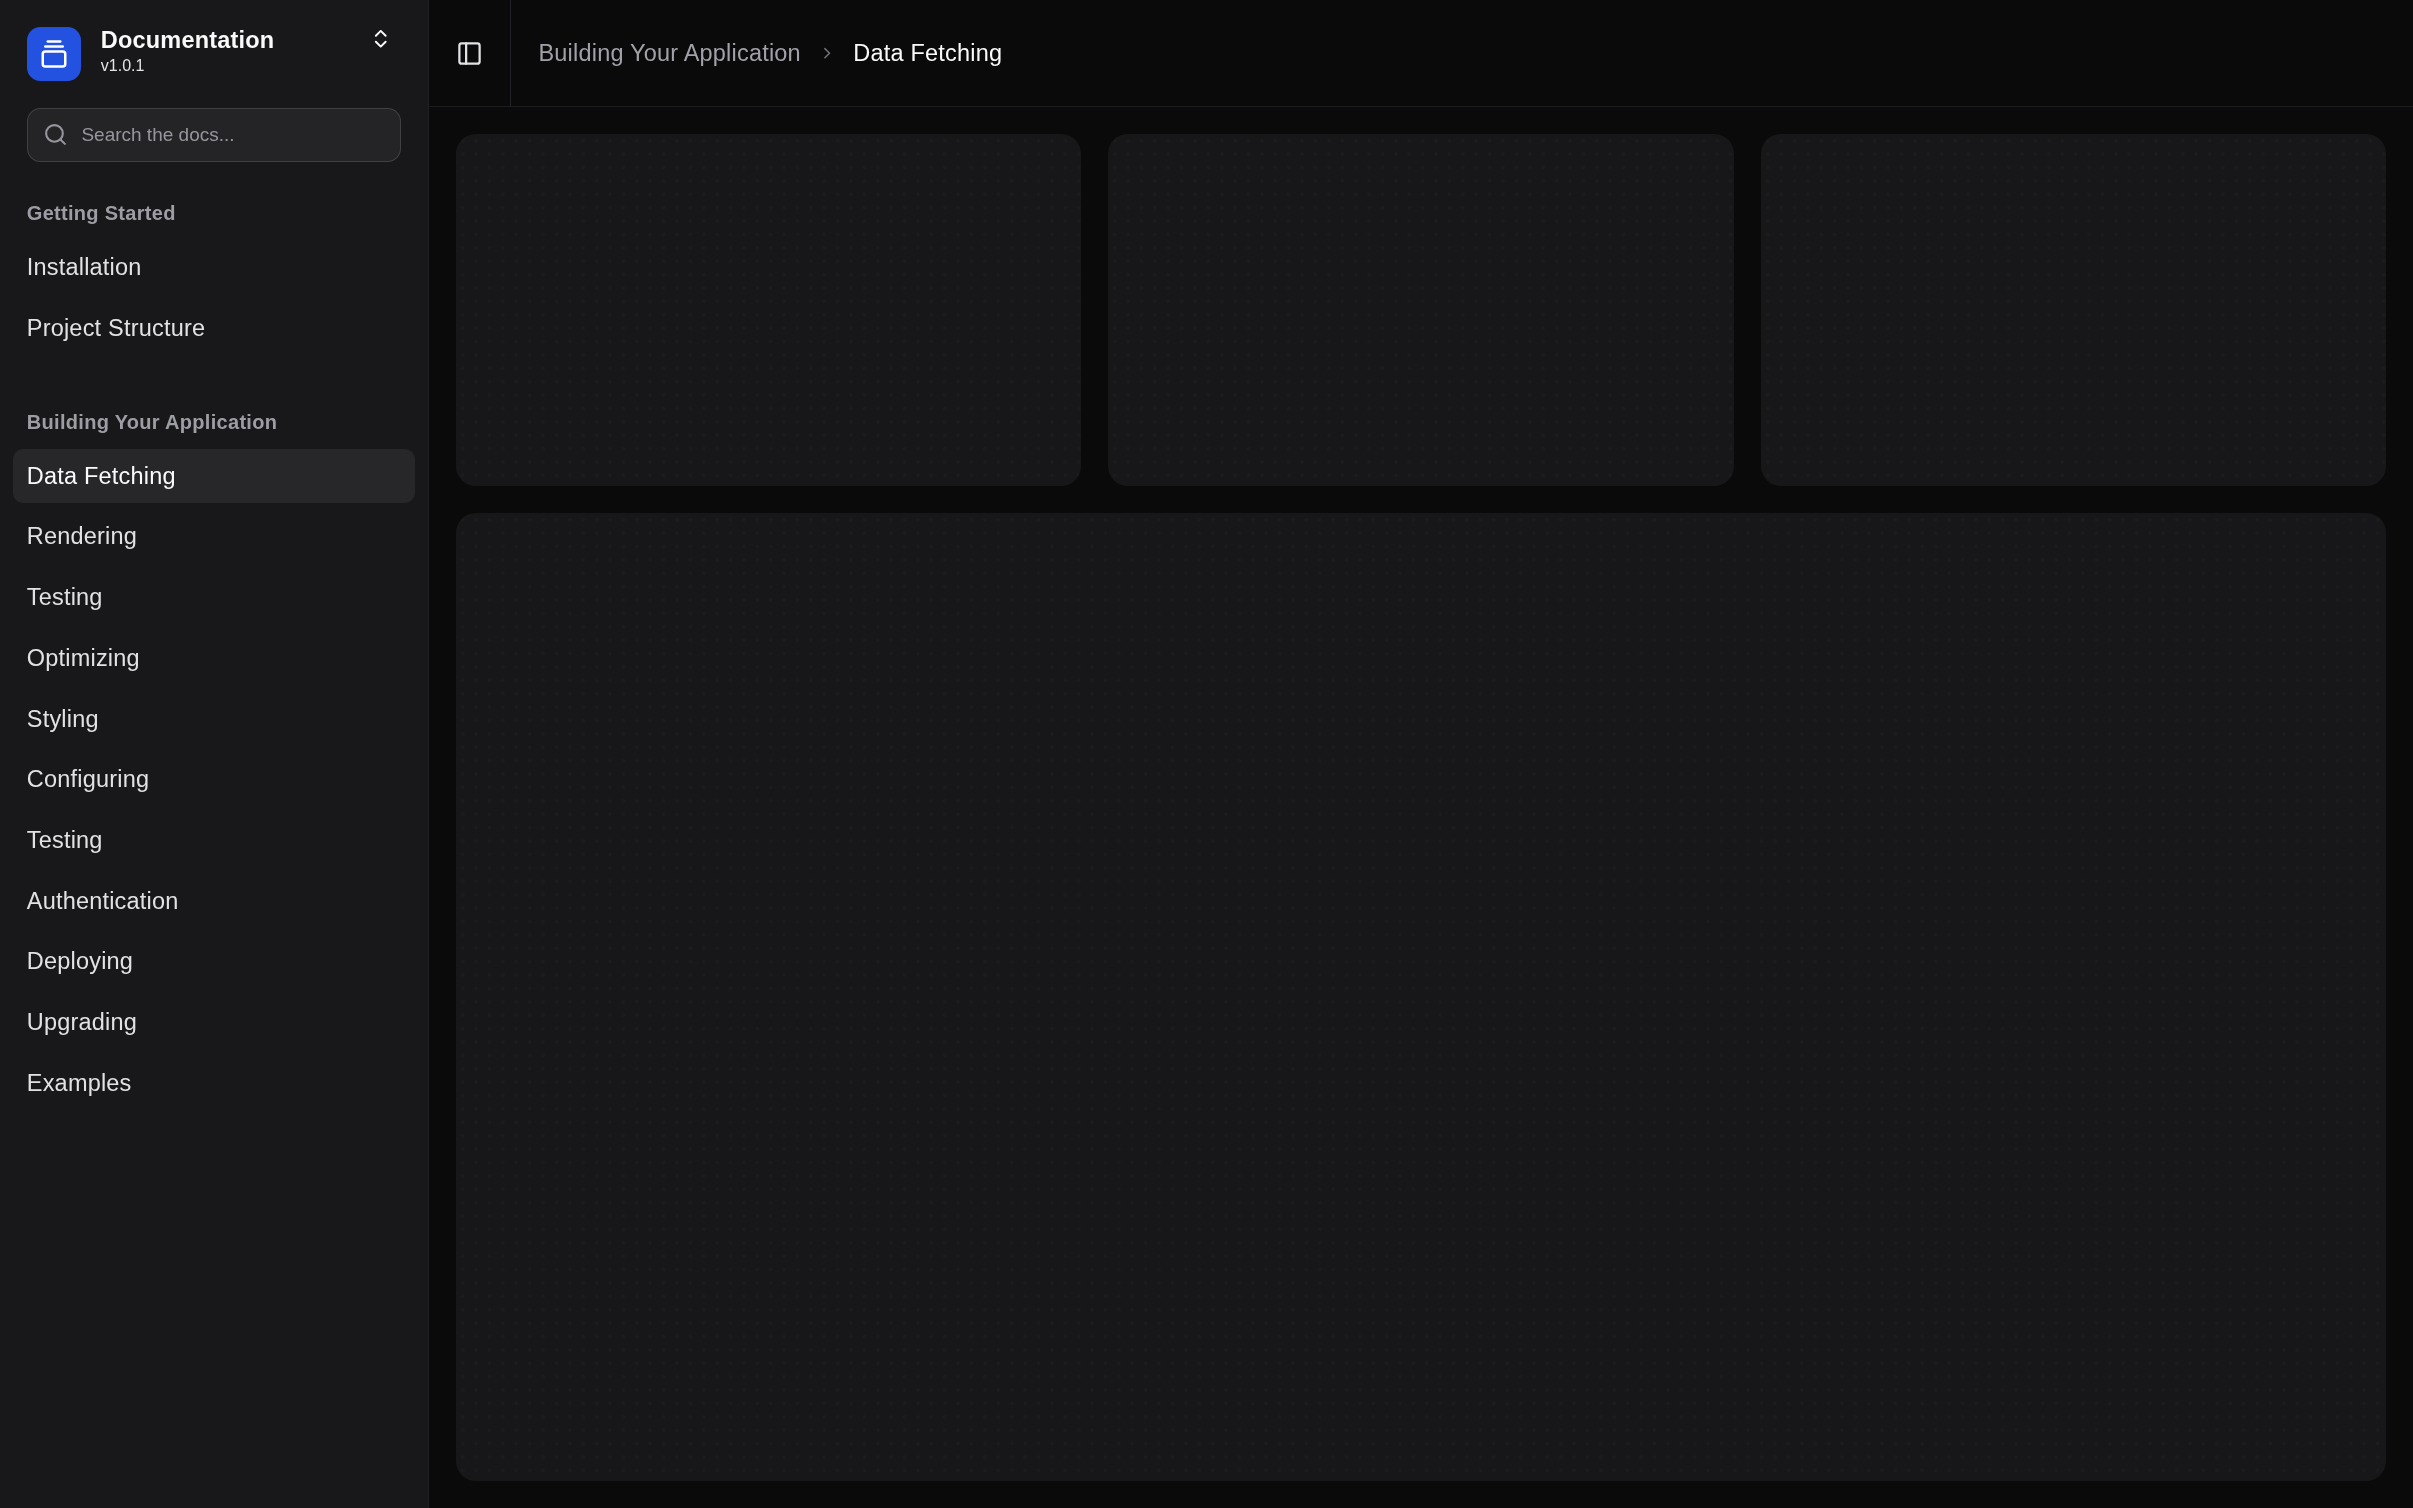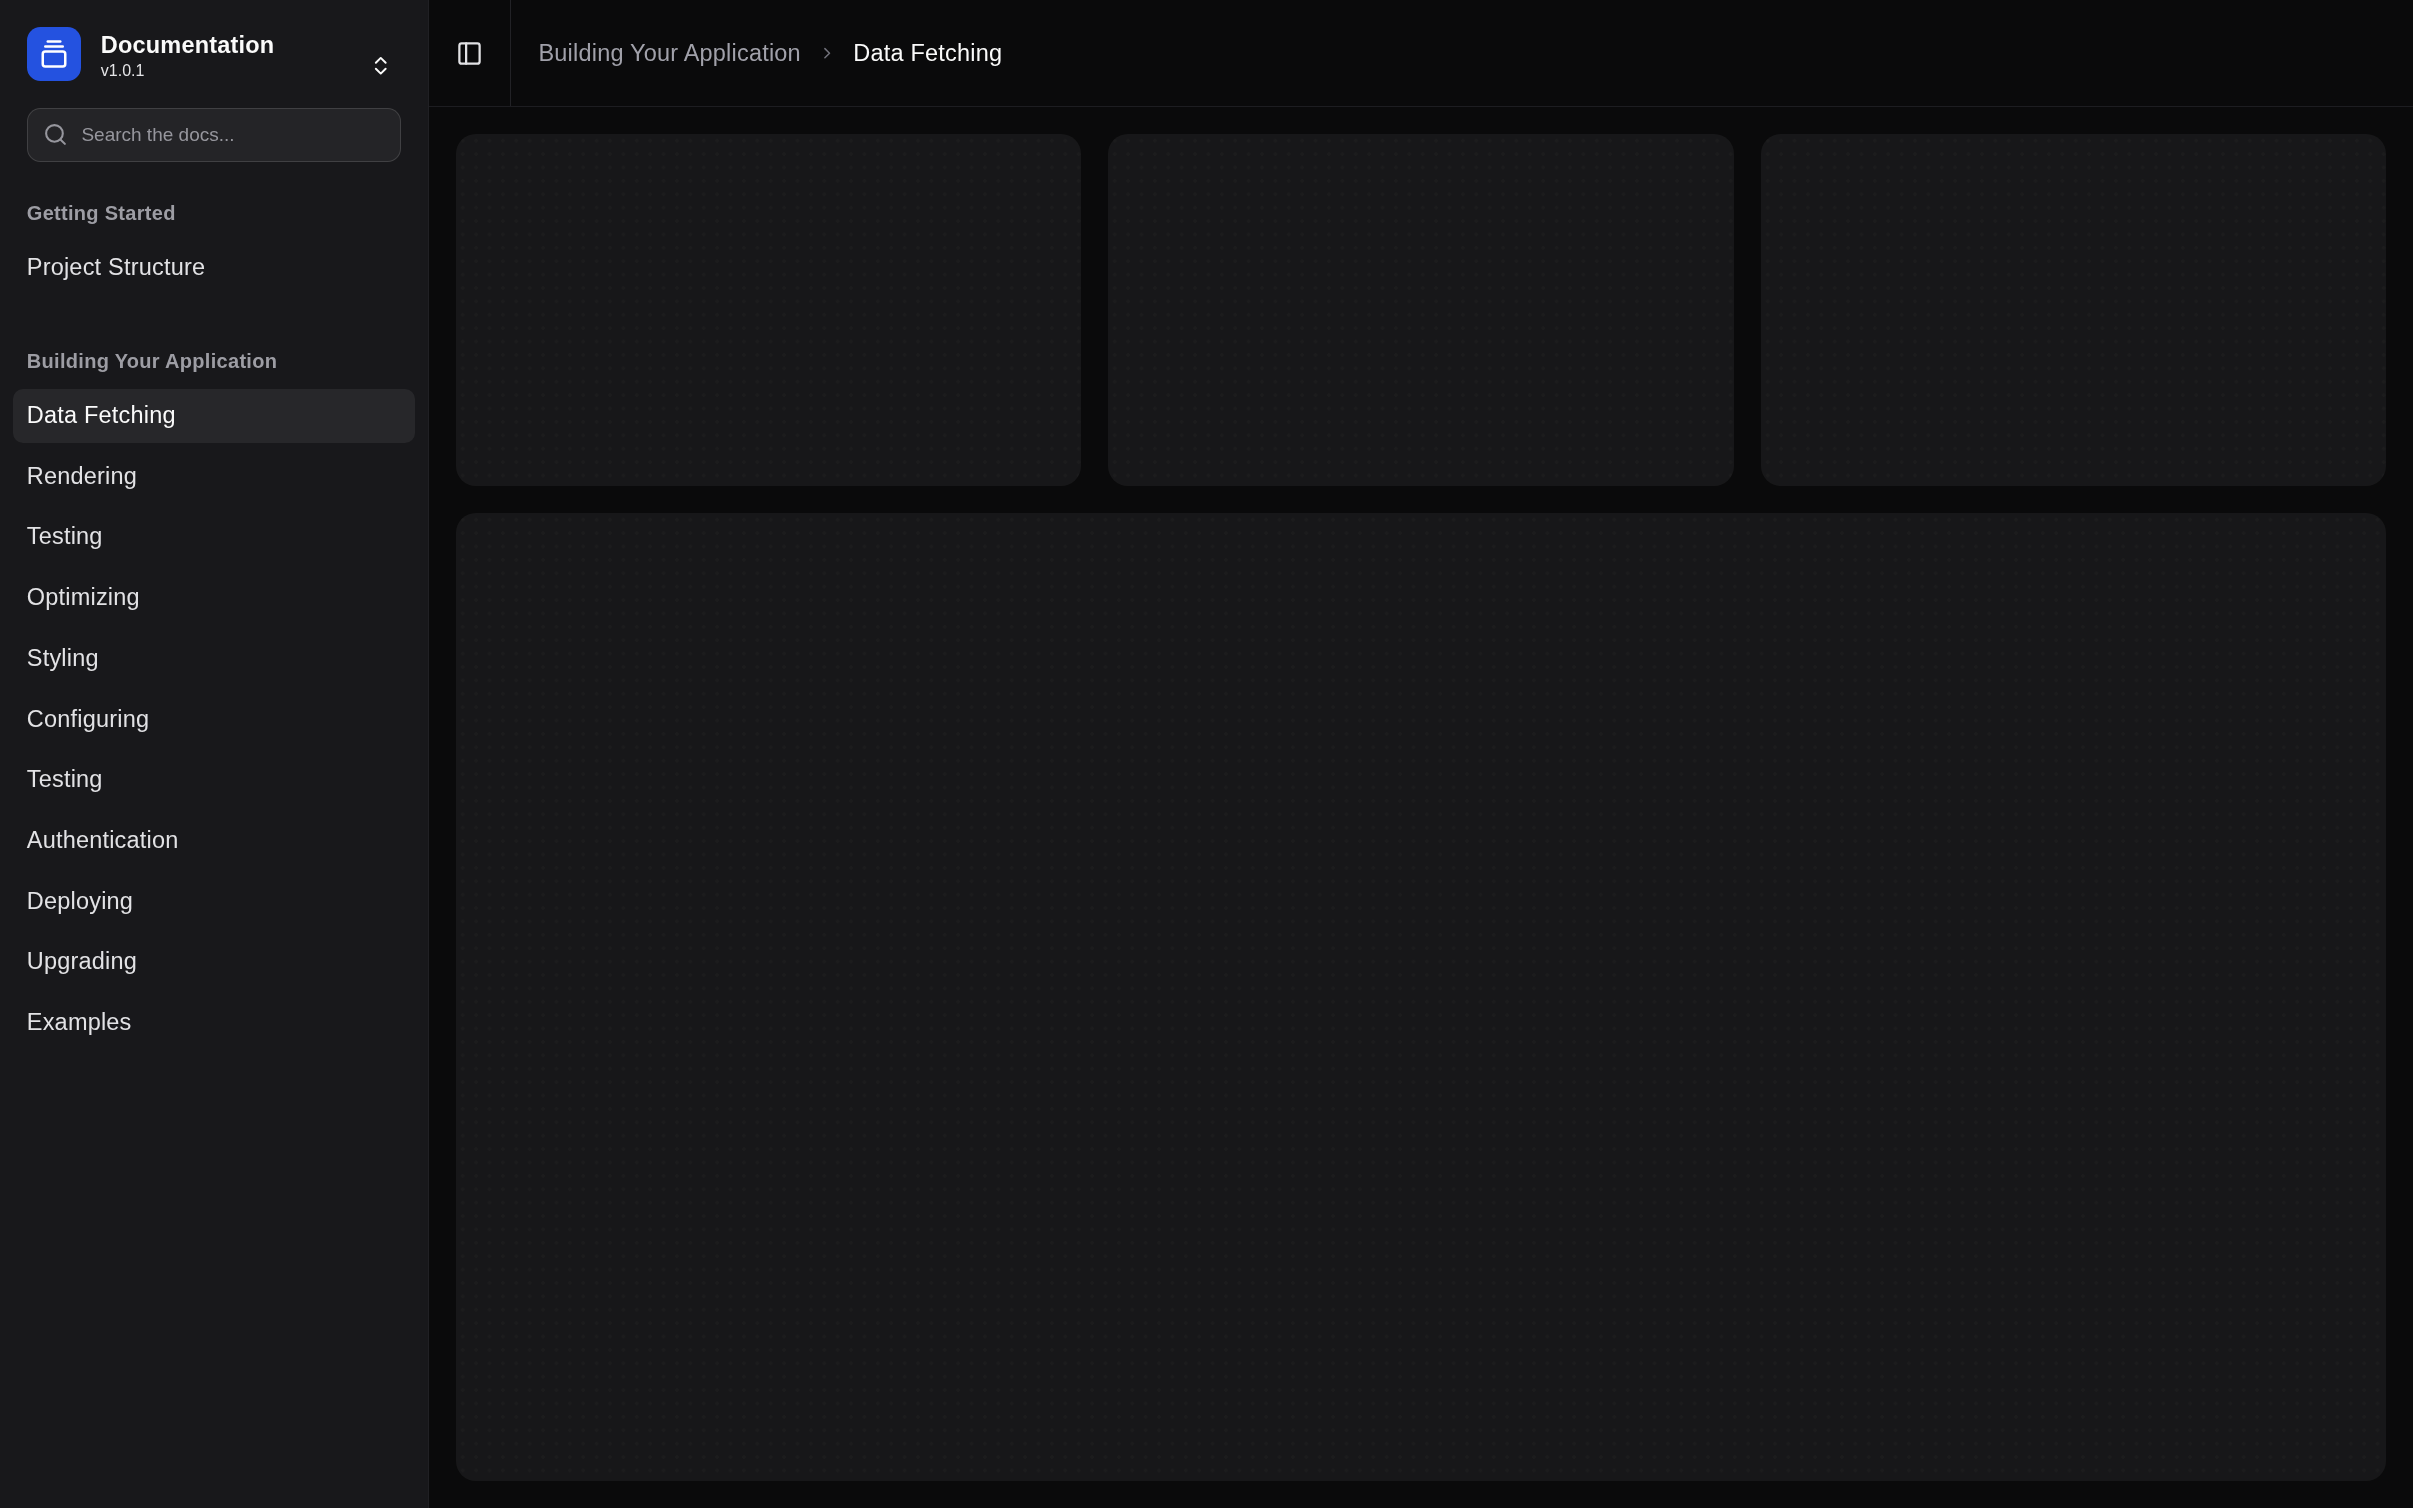--- a/index.html
+++ b/index.html
@@ -13,21 +13,21 @@
   
   .sidebar {
     width:429px; height:100%; flex:none;
     background:#18181b;
     border-right:1.7px solid #202024;
     display:flex; flex-direction:column;
     overflow:hidden;
   }
   .sidebar-header { padding:13.4px; flex:none; }
   .org-button {
-    display:flex; align-items:flex-end; gap:20px;
+    display:flex; align-items:flex-start; gap:20px;
     width:100%; padding:13.4px; border-radius:13.4px;
     background:transparent; border:none; cursor:pointer; text-align:left;
   }
   .logo {
     width:54px; height:54px; border-radius:13.4px;
     background:var(--accent,#2452e0);
     display:grid; place-items:center; flex:none; color:#ffffff;
   }
   .org-text { display:flex; flex-direction:column; gap:3.4px; line-height:1.15; }
   .org-title { font-size:23.5px; font-weight:700; color:#fafafa; letter-spacing:0.2px; }
@@ -125,20 +125,21 @@
           <path d="m21 21-4.3-4.3"></path>
       </svg>
       <input type="text" placeholder="Search the docs..." style="">
     </label>
   </div>
 
   <nav class="nav">
       <div class="group">
         <div class="group-label">Getting Started</div>
         <div class="menu">
+          <a class="item">Installation</a>
           <a class="item">Project Structure</a>
         </div>
       </div>
       <div class="group">
         <div class="group-label">Building Your Application</div>
         <div class="menu">
           <a class="item active">Data Fetching</a>
           <a class="item">Rendering</a>
           <a class="item">Testing</a>
           <a class="item">Optimizing</a>

